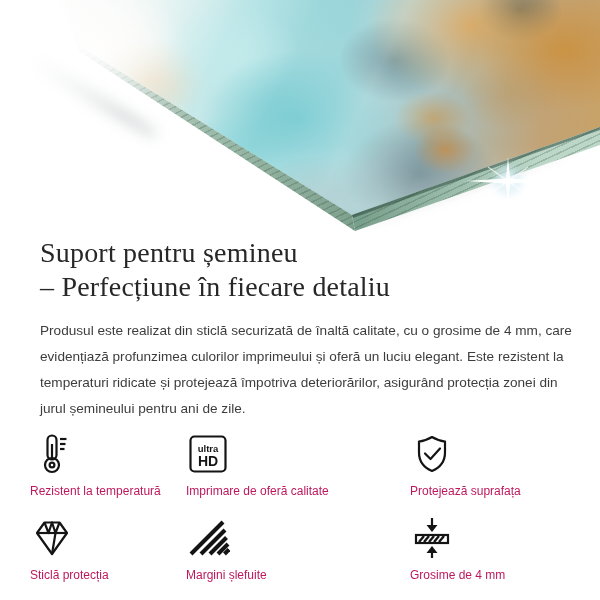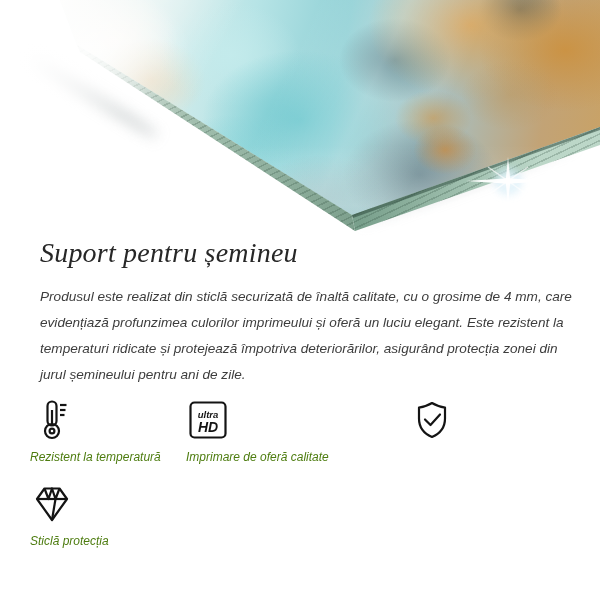--- a/index.html
+++ b/index.html
@@ -71,40 +71,40 @@
     filter:blur(7px); transform:rotate(32deg); transform-origin:left center;
   }
   .edge-soft-shadow {
     position:absolute; left:360px; top:220px; width:230px; height:8px;
     background:rgba(150,162,164,.28); border-radius:50%;
     filter:blur(6px); transform:rotate(-20deg); transform-origin:left center;
   }
   .sparkle { position:absolute; left:460px; top:147px; width:96px; height:68px; }
 
   
-  .content { padding:0 30px 0 40px;font-style:italic; }
+  .content { padding:0 30px 0 40px; }
   .title {
     font-family:"Liberation Serif","DejaVu Serif",serif;
     font-weight:400; color:#272727;
     font-size:28px; line-height:34px; letter-spacing:.2px;
     margin-top:2px;
   }
   .desc {
     margin-top:14px; width:533px;
     font-size:13.6px; line-height:26px; color:#3d3d3d;
   }
 
   
   .features {
     margin-top:-4px; margin-left:-10px;
     display:grid; grid-template-columns:156px 224px 168px; row-gap:18px;
   }
   .feature { display:flex; flex-direction:column; align-items:flex-start; }
   .feature .ficon { width:44px; height:44px; }
-  .feature .flabel { margin-top:8px; font-size:12px; color:#4d7c0f; white-space:nowrap; }
+  .feature .flabel { margin-top:8px; font-size:12px; color:#be185d; white-space:nowrap; }
   .ic { stroke:#141414; fill:none; stroke-width:2.2; }
   .ic-txt { fill:#141414; font-family:"Liberation Sans",sans-serif; font-weight:bold; }
 </style>
 </head>
 <body>
 
 <div>
 
   <div class="hero">
     <div class="glass-shadow"></div>
@@ -127,20 +127,21 @@
       <polygon points="48,10 45.6,34 48,58 50.4,34" fill="#ffffff" opacity="0.9"></polygon>
       <line x1="28" y1="20" x2="68" y2="48" stroke="#ffffff" stroke-width="1.3" opacity="0.65"></line>
       <line x1="28" y1="48" x2="68" y2="20" stroke="#ffffff" stroke-width="1.3" opacity="0.65"></line>
       <circle cx="48" cy="34" r="2.4" fill="#ffffff"></circle>
     </svg>
   </div>
 
   <div class="content">
     <div class="title">
       <div>Suport pentru șemineu</div>
+      <div>– Perfecțiune în fiecare detaliu</div>
     </div>
 
     <p class="desc">Produsul este realizat din sticlă securizată de înaltă calitate, cu o grosime de 4 mm, care evidențiază profunzimea culorilor imprimeului și oferă un luciu elegant. Este rezistent la temperaturi ridicate și protejează împotriva deteriorărilor, asigurând protecția zonei din jurul șemineului pentru ani de zile.</p>
 
     <div class="features">
 
       <div class="feature">
         <svg class="ficon" viewBox="0 0 44 44">
           <rect class="ic" x="17.5" y="3.5" width="9" height="24" rx="4.5"></rect>
           <line class="ic" x1="22" y1="12" x2="22" y2="27" stroke-width="2"></line>
@@ -160,29 +161,59 @@
           <text class="ic-txt" x="22" y="33.5" font-size="14" text-anchor="middle">HD</text>
         </svg>
         <div class="flabel">Imprimare de oferă calitate</div>
       </div>
 
       <div class="feature">
         <svg class="ficon" viewBox="0 0 44 44">
           <path class="ic" stroke-width="2.4" stroke-linejoin="round" d="M22 5 C18.5 7.2 13.5 8.8 9 9.6 L9 20.5 C9 29.5 14.5 35.8 22 39 C29.5 35.8 35 29.5 35 20.5 L35 9.6 C30.5 8.8 25.5 7.2 22 5 Z"></path>
           <path class="ic" stroke-width="2.6" stroke-linecap="round" stroke-linejoin="round" d="M15 21.5 L20.5 27 L30 16.5"></path>
         </svg>
+        <div class="flabel">Protejează suprafața</div>
       </div>
 
       <div class="feature">
         <svg class="ficon" viewBox="0 0 44 44">
           <path class="ic" stroke-width="2" stroke-linejoin="round" d="M7 17 L14.5 6.5 L29.5 6.5 L37 17 L22 38 Z"></path>
           <line class="ic" x1="7" y1="17" x2="37" y2="17" stroke-width="2"></line>
           <path class="ic" stroke-width="2" stroke-linejoin="round" d="M14.5 6.5 L18.5 17 L22 6.5 L25.5 17 L29.5 6.5"></path>
           <line class="ic" x1="25.5" y1="17" x2="22" y2="38" stroke-width="2"></line>
         </svg>
         <div class="flabel">Sticlă protecția</div>
       </div>
 
-
+      <div class="feature">
+        <svg class="ficon" viewBox="0 0 44 44">
+          <g stroke="#141414" stroke-width="4">
+            <line x1="5" y1="38" x2="37" y2="6"></line>
+            <line x1="15" y1="38" x2="39" y2="14"></line>
+            <line x1="24" y1="38" x2="40.5" y2="21.5"></line>
+            <line x1="32" y1="38" x2="42" y2="28"></line>
+            <line x1="38.5" y1="38" x2="43" y2="33.5"></line>
+          </g>
+        </svg>
+        <div class="flabel">Margini șlefuite</div>
+      </div>
+
+      <div class="feature">
+        <svg class="ficon" viewBox="0 0 44 44">
+          <rect class="ic" x="6" y="19" width="32" height="8" stroke-width="2"></rect>
+          <g stroke="#141414" stroke-width="2.4">
+            <line x1="9" y1="26" x2="14" y2="20"></line>
+            <line x1="14" y1="26" x2="19" y2="20"></line>
+            <line x1="19" y1="26" x2="24" y2="20"></line>
+            <line x1="24" y1="26" x2="29" y2="20"></line>
+            <line x1="29" y1="26" x2="34" y2="20"></line>
+          </g>
+          <line class="ic" x1="22" y1="2" x2="22" y2="9" stroke-width="2.6"></line>
+          <polygon points="16.5,9 27.5,9 22,16" fill="#141414"></polygon>
+          <line class="ic" x1="22" y1="42" x2="22" y2="37" stroke-width="2.6"></line>
+          <polygon points="16.5,37 27.5,37 22,30" fill="#141414"></polygon>
+        </svg>
+        <div class="flabel">Grosime de 4 mm</div>
+      </div>
 
     </div>
   </div>
 </div>
 
 </body></html>

